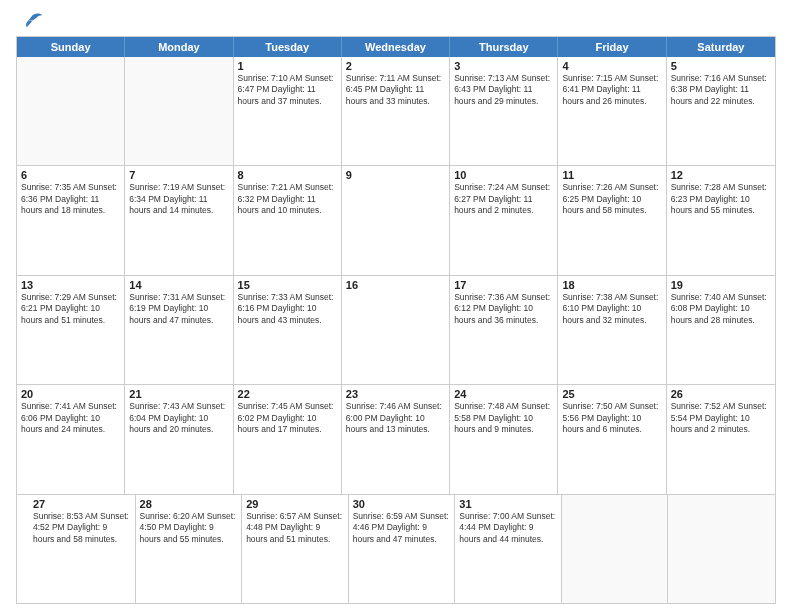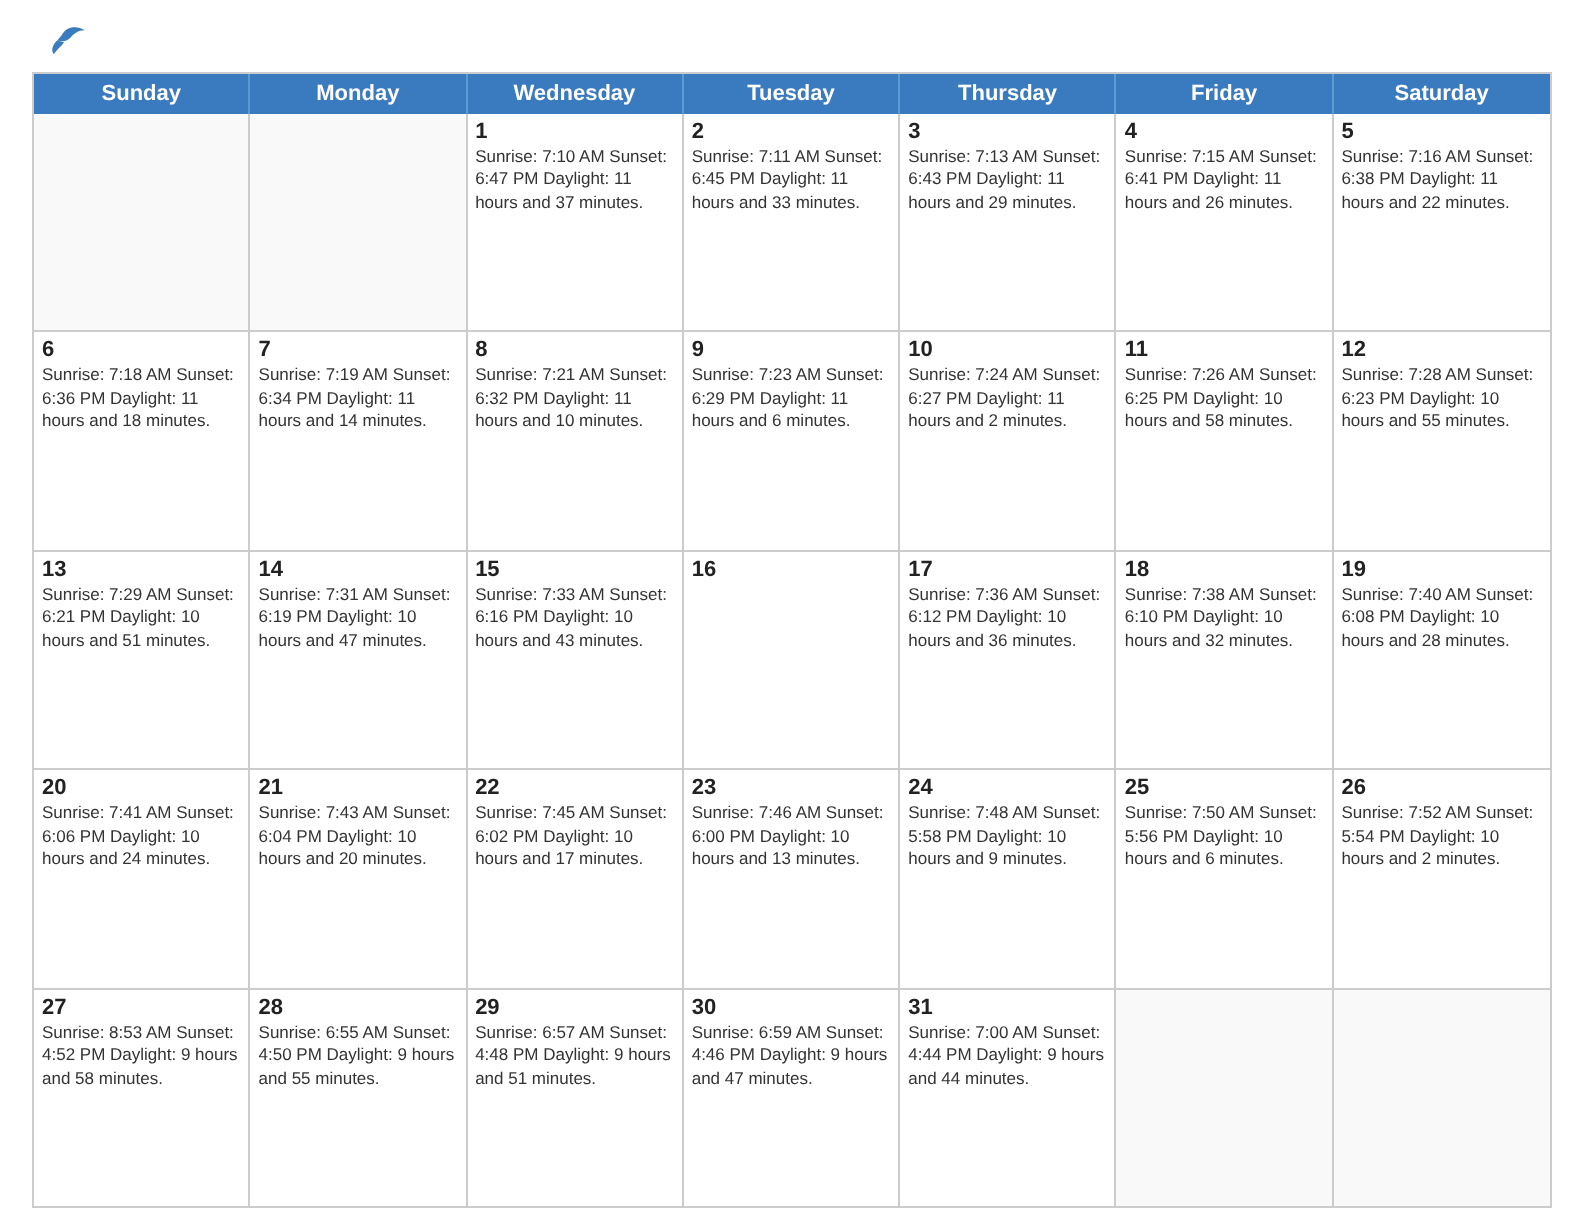--- a/index.html
+++ b/index.html
@@ -87,21 +87,21 @@
       flex: 1;
       display: flex;
       flex-direction: column;
     }
     .cal-row {
       display: grid;
       grid-template-columns: repeat(7, 1fr);
       flex: 1;
       border-bottom: 1px solid #ccc;
     }
-    .cal-row:last-child { border-bottom: none; }
+    .cal-row:last-child { border-bottom: none; margin-left: 12px; }
     .cal-cell {
       border-right: 1px solid #ccc;
       padding: 3px 4px;
       font-size: 9px;
       color: #333;
       vertical-align: top;
       min-height: 0;
     }
     .cal-cell:last-child { border-right: none; }
     .cal-cell.empty { background: #f9f9f9; }
@@ -137,22 +137,22 @@
       <div class="month-title"></div>
       <div class="location"></div>
     </div>
   </div>
 
   <div class="calendar">
     <div class="cal-header">
 
     <div class="cal-header-cell">Sunday</div>
         <div class="cal-header-cell">Monday</div>
+        <div class="cal-header-cell">Tuesday</div>
         <div class="cal-header-cell">Wednesday</div>
-        <div class="cal-header-cell">Tuesday</div>
         <div class="cal-header-cell">Thursday</div>
         <div class="cal-header-cell">Friday</div>
         <div class="cal-header-cell">Saturday</div>
       </div>
     <div class="cal-body">
 
     <div class="cal-row">
           <div class="cal-cell empty"></div>
           <div class="cal-cell empty"></div>
           <div class="cal-cell"><span class="day-num">1</span><span class="cell-text">Sunrise: 7:10 AM
@@ -165,32 +165,30 @@
 Sunset: 6:43 PM
 Daylight: 11 hours and 29 minutes.</span></div>
           <div class="cal-cell"><span class="day-num">4</span><span class="cell-text">Sunrise: 7:15 AM
 Sunset: 6:41 PM
 Daylight: 11 hours and 26 minutes.</span></div>
           <div class="cal-cell"><span class="day-num">5</span><span class="cell-text">Sunrise: 7:16 AM
 Sunset: 6:38 PM
 Daylight: 11 hours and 22 minutes.</span></div>
         </div>
         <div class="cal-row">
-          <div class="cal-cell"><span class="day-num">6</span><span class="cell-text">Sunrise: 7:18 AM
+          <div class="cal-cell"><span class="day-num">6</span><span class="cell-text">Sunrise: 7:35 AM
 Sunset: 6:36 PM
 Daylight: 11 hours and 18 minutes.</span></div>
           <div class="cal-cell"><span class="day-num">7</span><span class="cell-text">Sunrise: 7:19 AM
 Sunset: 6:34 PM
 Daylight: 11 hours and 14 minutes.</span></div>
           <div class="cal-cell"><span class="day-num">8</span><span class="cell-text">Sunrise: 7:21 AM
 Sunset: 6:32 PM
 Daylight: 11 hours and 10 minutes.</span></div>
-          <div class="cal-cell"><span class="day-num">9</span><span class="cell-text">Sunrise: 7:23 AM
-Sunset: 6:29 PM
-Daylight: 11 hours and 6 minutes.</span></div>
+          <div class="cal-cell"><span class="day-num">9</span></div>
           <div class="cal-cell"><span class="day-num">10</span><span class="cell-text">Sunrise: 7:24 AM
 Sunset: 6:27 PM
 Daylight: 11 hours and 2 minutes.</span></div>
           <div class="cal-cell"><span class="day-num">11</span><span class="cell-text">Sunrise: 7:26 AM
 Sunset: 6:25 PM
 Daylight: 10 hours and 58 minutes.</span></div>
           <div class="cal-cell"><span class="day-num">12</span><span class="cell-text">Sunrise: 7:28 AM
 Sunset: 6:23 PM
 Daylight: 10 hours and 55 minutes.</span></div>
         </div>
@@ -235,21 +233,21 @@
 Sunset: 5:56 PM
 Daylight: 10 hours and 6 minutes.</span></div>
           <div class="cal-cell"><span class="day-num">26</span><span class="cell-text">Sunrise: 7:52 AM
 Sunset: 5:54 PM
 Daylight: 10 hours and 2 minutes.</span></div>
         </div>
         <div class="cal-row">
           <div class="cal-cell"><span class="day-num">27</span><span class="cell-text">Sunrise: 8:53 AM
 Sunset: 4:52 PM
 Daylight: 9 hours and 58 minutes.</span></div>
-          <div class="cal-cell"><span class="day-num">28</span><span class="cell-text">Sunrise: 6:55 AM
+          <div class="cal-cell"><span class="day-num">28</span><span class="cell-text">Sunrise: 6:20 AM
 Sunset: 4:50 PM
 Daylight: 9 hours and 55 minutes.</span></div>
           <div class="cal-cell"><span class="day-num">29</span><span class="cell-text">Sunrise: 6:57 AM
 Sunset: 4:48 PM
 Daylight: 9 hours and 51 minutes.</span></div>
           <div class="cal-cell"><span class="day-num">30</span><span class="cell-text">Sunrise: 6:59 AM
 Sunset: 4:46 PM
 Daylight: 9 hours and 47 minutes.</span></div>
           <div class="cal-cell"><span class="day-num">31</span><span class="cell-text">Sunrise: 7:00 AM
 Sunset: 4:44 PM

